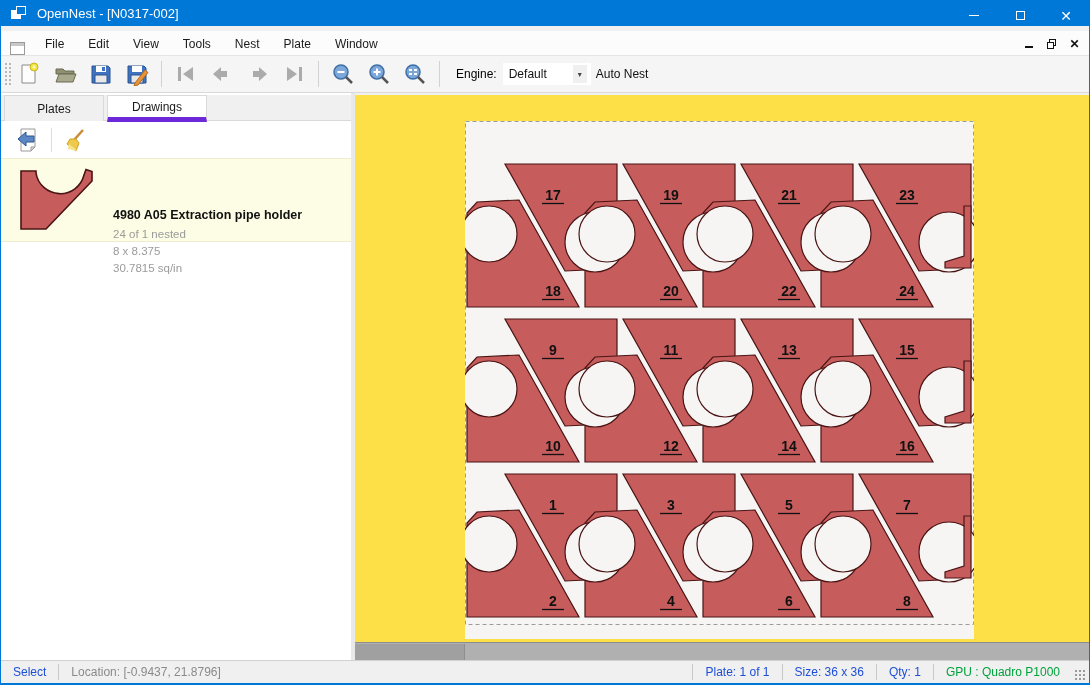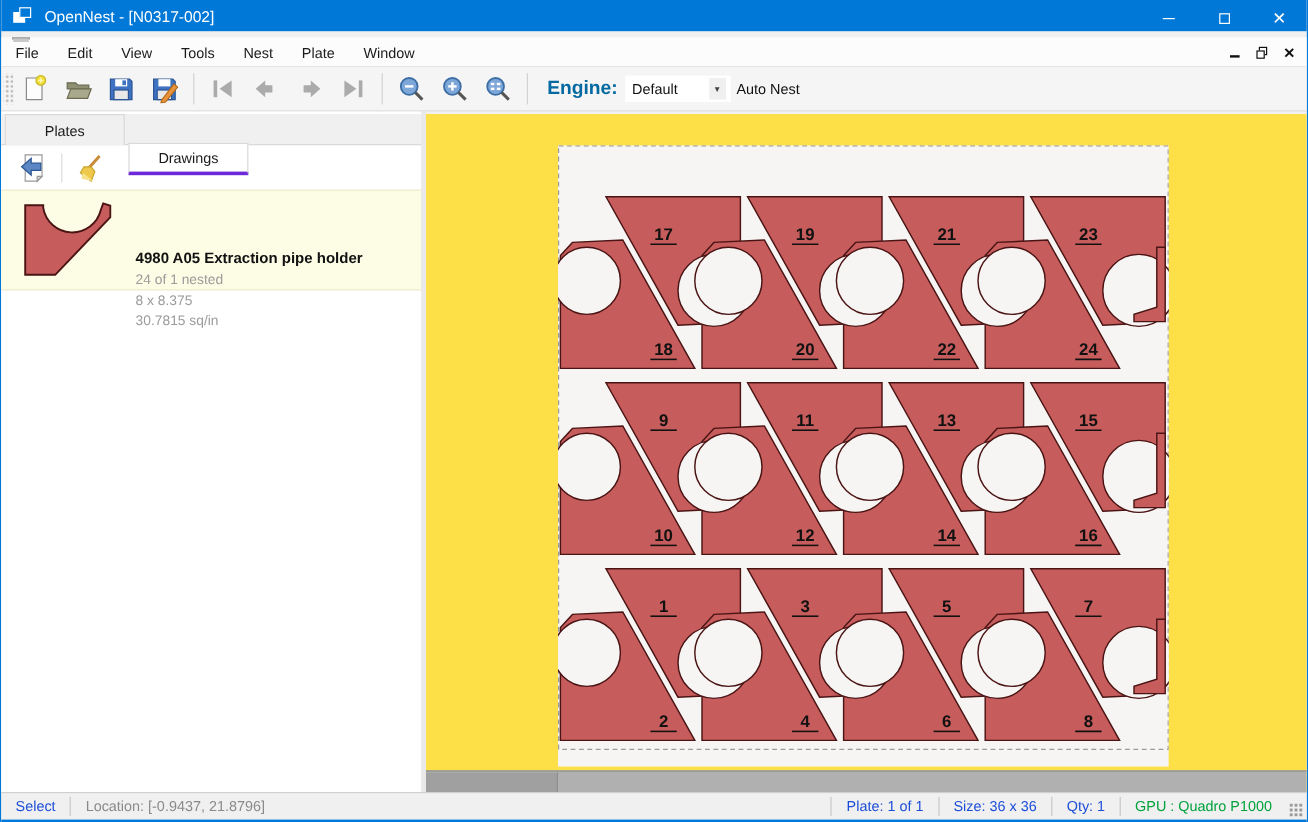--- a/index.html
+++ b/index.html
@@ -11,47 +11,47 @@
   .titlebar .appicon { margin-left:10px; width:17px; height:15px; position:relative; }
   .appicon .sq1 { position:absolute; left:0; top:4px; width:10px; height:9px; background:#fff; }
   .appicon .sq2 { position:absolute; left:5px; top:0; width:10px; height:9px; background:#0078D7; border:1.5px solid #fff; }
   .titlebar .title { color:#fff; font-size:13px; margin-left:9px; }
   .caption-btns { position:absolute; right:0; top:0; height:31px; display:flex; }
   .cap-btn { width:46px; height:31px; display:flex; align-items:center; justify-content:center; }
   .cap-btn .minbar { width:10px; height:1px; background:#fff; }
   .cap-btn .maxbox { width:9px; height:9px; border:1px solid #fff; }
   .cap-btn .xglyph { color:#fff; font-size:14px; line-height:14px; font-family:"DejaVu Sans", sans-serif; }
   
-  .menubar { position:absolute; left:0; top:31px; width:100%; height:25px; background:#FCFCFC; display:flex; align-items:flex-start; border-bottom:1px solid #E5E5E5;flex-direction:column; }
+  .menubar { position:absolute; left:0; top:31px; width:100%; height:25px; background:#FCFCFC; display:flex; align-items:flex-end; border-bottom:1px solid #E5E5E5; }
   .mdi-icon { width:15px; height:13px; margin-left:9px; margin-right:8px; border:1px solid #9A9A9A; background:#fff; position:relative; }
   .mdi-icon::after { content:""; position:absolute; left:0; top:0; width:100%; height:3px; background:#C8C8C8; }
   .menu-item { padding:4px 12px; font-size:12px; color:#1a1a1a; }
   .mdi-controls { position:absolute; right:6px; top:0; height:25px; display:flex; align-items:center; gap:6px; }
   .mdi-btn { width:17px; height:16px; display:flex; align-items:center; justify-content:center; color:#111; }
   .mdi-btn .mbar { width:8px; height:2px; background:#111; margin-top:7px; }
   .mdi-restore { position:relative; width:10px; height:10px; }
   .mdi-restore .r1 { position:absolute; left:2px; top:0; width:7px; height:7px; border:1.4px solid #111; }
   .mdi-restore .r2 { position:absolute; left:0; top:3px; width:7px; height:7px; border:1.4px solid #111; background:#FCFCFC; }
   .mdi-btn.xx { font-size:12px; font-weight:bold; }
   
   .toolbar { position:absolute; left:0; top:56px; width:100%; height:37px; background:#F5F5F5; border-bottom:1px solid #D9D9D9; display:flex; align-items:center; }
   .grip { width:8px; height:26px; margin-left:2px; background-image:radial-gradient(#B9B9B9 1px, transparent 1.2px); background-size:4px 4px; background-position:1px 1px; }
   .tbtn { width:30px; height:30px; margin:0 3px; display:flex; align-items:center; justify-content:center; }
   .tsep { width:1px; height:26px; background:#D2D2D2; margin:0 6px; }
-  .engine-label { font-size:16px; font-weight:bold; margin:0 6px 0 10px; color:#0369a1; }
+  .engine-label { font-size:12px; font-weight:normal; margin:0 6px 0 10px; color:#000000; }
   .engine-combo { width:88px; height:22px; background:#fff; display:flex; align-items:center; justify-content:space-between; padding:0 4px 0 6px; font-size:12px; color:#111; }
   .combo-arrow { width:14px; height:18px; background:#F0F0F0; display:flex; align-items:center; justify-content:center; font-size:8px; color:#444; }
   .autonest { font-size:12px; color:#111; margin-left:5px; }
   
   .content { position:absolute; left:0; top:93px; width:100%; height:567px; background:#F0F0F0; }
   .leftpanel { position:absolute; left:0; top:0; width:350px; height:100%; background:#fff; }
   .tabstrip { position:absolute; left:0; top:2px; width:100%; height:26px; display:flex; background:#F0F0F0; border-bottom:1px solid #D9D9D9; }
   .tab { width:100px; height:26px; display:flex; align-items:center; justify-content:center; font-size:12px; color:#1a1a1a;
          background:#F0F0F0; border:1px solid #D9D9D9; border-bottom:none; margin-left:3px; }
-  .tab.active { background:#fff; height:27px; position:relative; z-index:2; border-bottom:3px solid #6d28d9;margin-top:24px; }
+  .tab.active { background:#fff; height:27px; position:relative; z-index:2; border-bottom:5px solid #6d28d9; }
   .panel-toolbar { position:absolute; left:0; top:29px; width:100%; height:36px; background:#fff; display:flex; align-items:center; padding-left:12px; }
   .ptbtn { width:30px; height:30px; display:flex; align-items:center; justify-content:center; }
   .psep { width:1px; height:24px; background:#DCDCDC; margin:0 8px; }
   .drawing-item { position:absolute; left:0; top:65px; width:100%; height:84px; background:#FDFCE4; border-top:1px solid #EEECCF; border-bottom:1px solid #EEECCF; }
   .thumb { position:absolute; left:14px; top:8px; }
   .item-text { position:absolute; left:112px; top:6px; }
   .item-title { font-size:12.5px; font-weight:bold; color:#111; margin-bottom:4px;margin-top:43px; }
   .item-sub { font-size:11.5px; color:#9B9B9B; line-height:17px; }
   .splitter { position:absolute; left:350px; top:0; width:4px; height:100%; background:#E9E9E9; }
   

